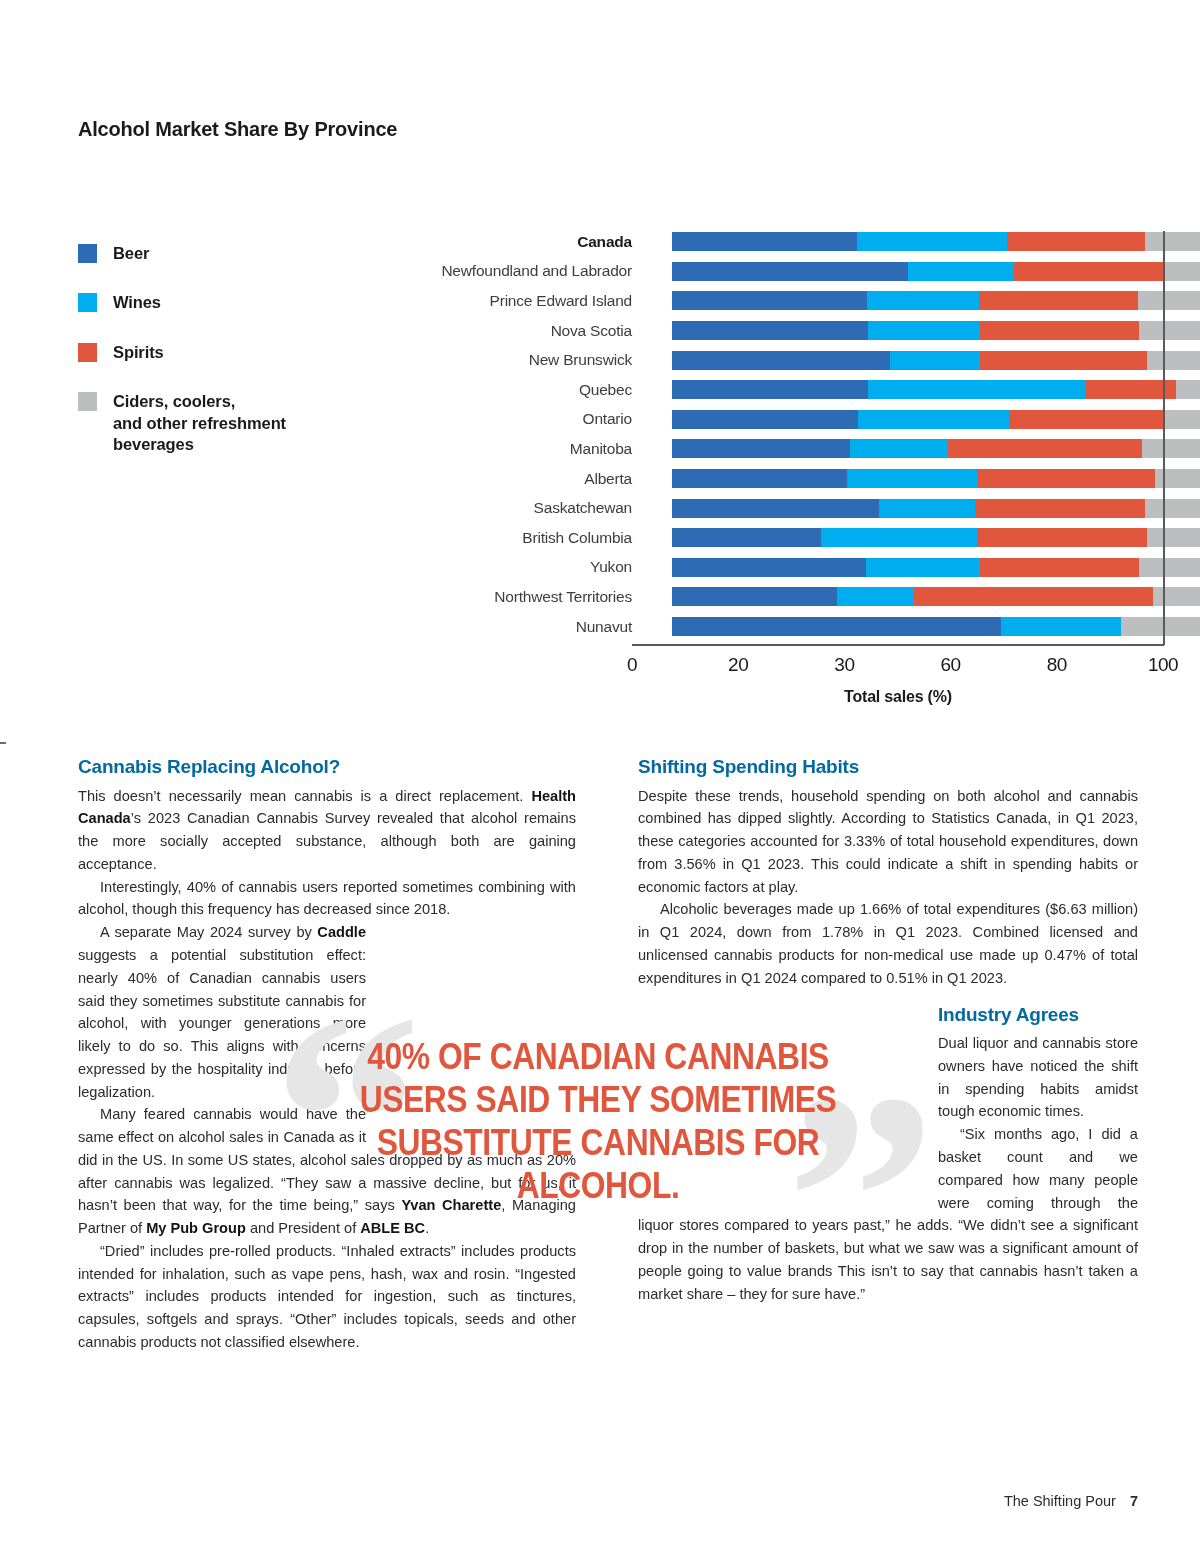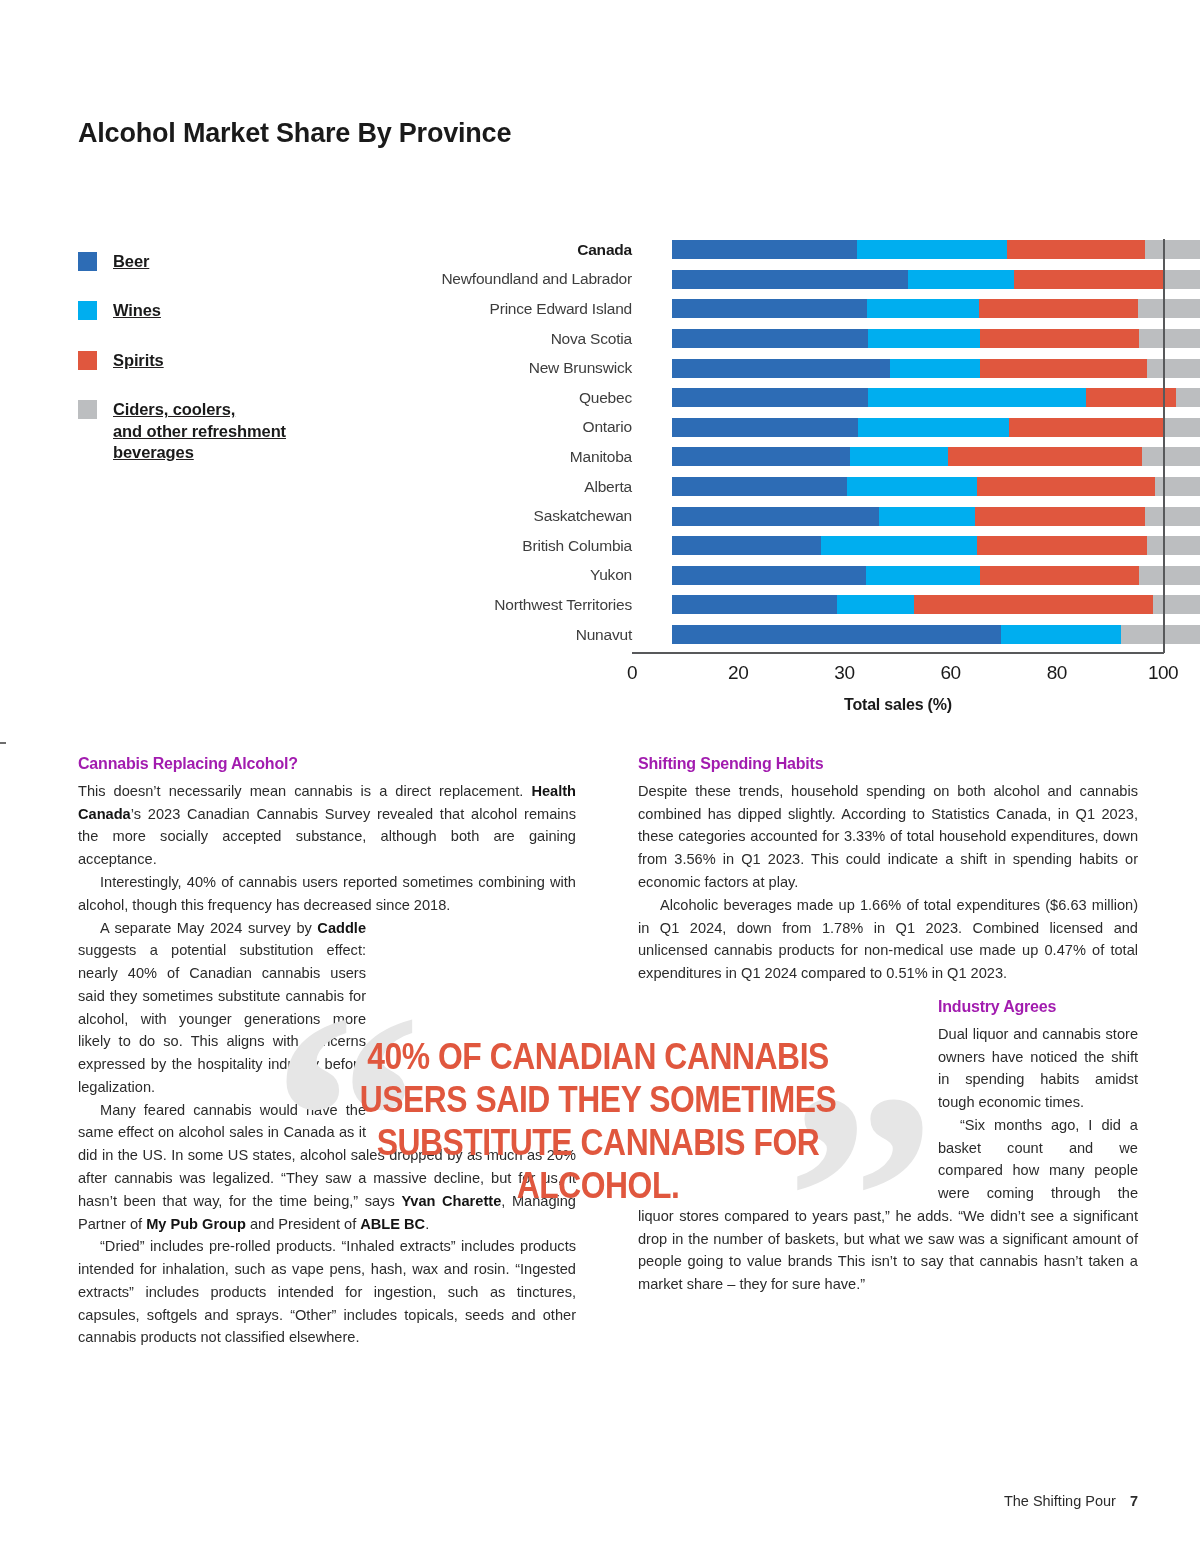--- a/index.html
+++ b/index.html
@@ -9,28 +9,28 @@
     font-family:"Liberation Sans", sans-serif;
     color:#231f20;
     position:relative;
     overflow:hidden;
   }
   .page { position:relative; width:1200px; height:1553px; }
 
   
   .chart-block { position:absolute; left:78px; top:118px; width:1060px; }
   .chart-title {
-    font-size:27px; font-weight:bold; letter-spacing:-0.2px;
+    font-size:20px; font-weight:bold; letter-spacing:-0.2px;
     color:#1a1a1a; margin:0 0 0 0;
   }
   .chart-area { position:relative; margin-top:36px; height:500px; }
 
   
   .legend { position:absolute; left:0; top:66px; width:300px; }
-  .legend-row { display:flex; align-items:flex-start; margin-bottom:28px;text-decoration:underline; }
+  .legend-row { display:flex; align-items:flex-start; margin-bottom:28px; }
   .legend-swatch { width:19px; height:19px; flex:0 0 19px; margin-top:1px; }
   .legend-label {
     margin-left:16px; font-size:16.5px; font-weight:bold; color:#1a1a1a;
     line-height:1.3; letter-spacing:-0.1px;
   }
 
   
   .plot { position:absolute; left:340px; top:50px; width:555px; }
   .rows { position:relative; }
   .bar-row { display:flex; align-items:center; height:29.6px;gap:28px; }
@@ -62,21 +62,21 @@
   .axis-title {
     position:absolute; left:214px; top:44px; width:532px; text-align:center;
     font-size:16px; font-weight:bold; color:#1a1a1a; letter-spacing:-0.2px;
   }
 
   
   .col { position:absolute; font-size:14.6px; line-height:1.56; color:#2b2b2b; }
   .col-left  { left:78px;  top:752px; width:498px; }
   .col-right { left:638px; top:752px; width:500px; }
   .sec-head {
-    font-size:16px; font-weight:bold; color:#a21caf;
+    font-size:19px; font-weight:bold; color:#0369a1;
     margin:0 0 3px 0; letter-spacing:-0.2px;
   }
   p.para { margin:0; text-align:justify; }
   p.para.indent { text-indent:22px; }
   b { font-weight:bold; color:#141414; }
 
   
   .shape-left  { float:right; width:210px; height:225px; clear:both; }
   .shape-right { float:left;  width:300px; height:205px; clear:both; }
 

